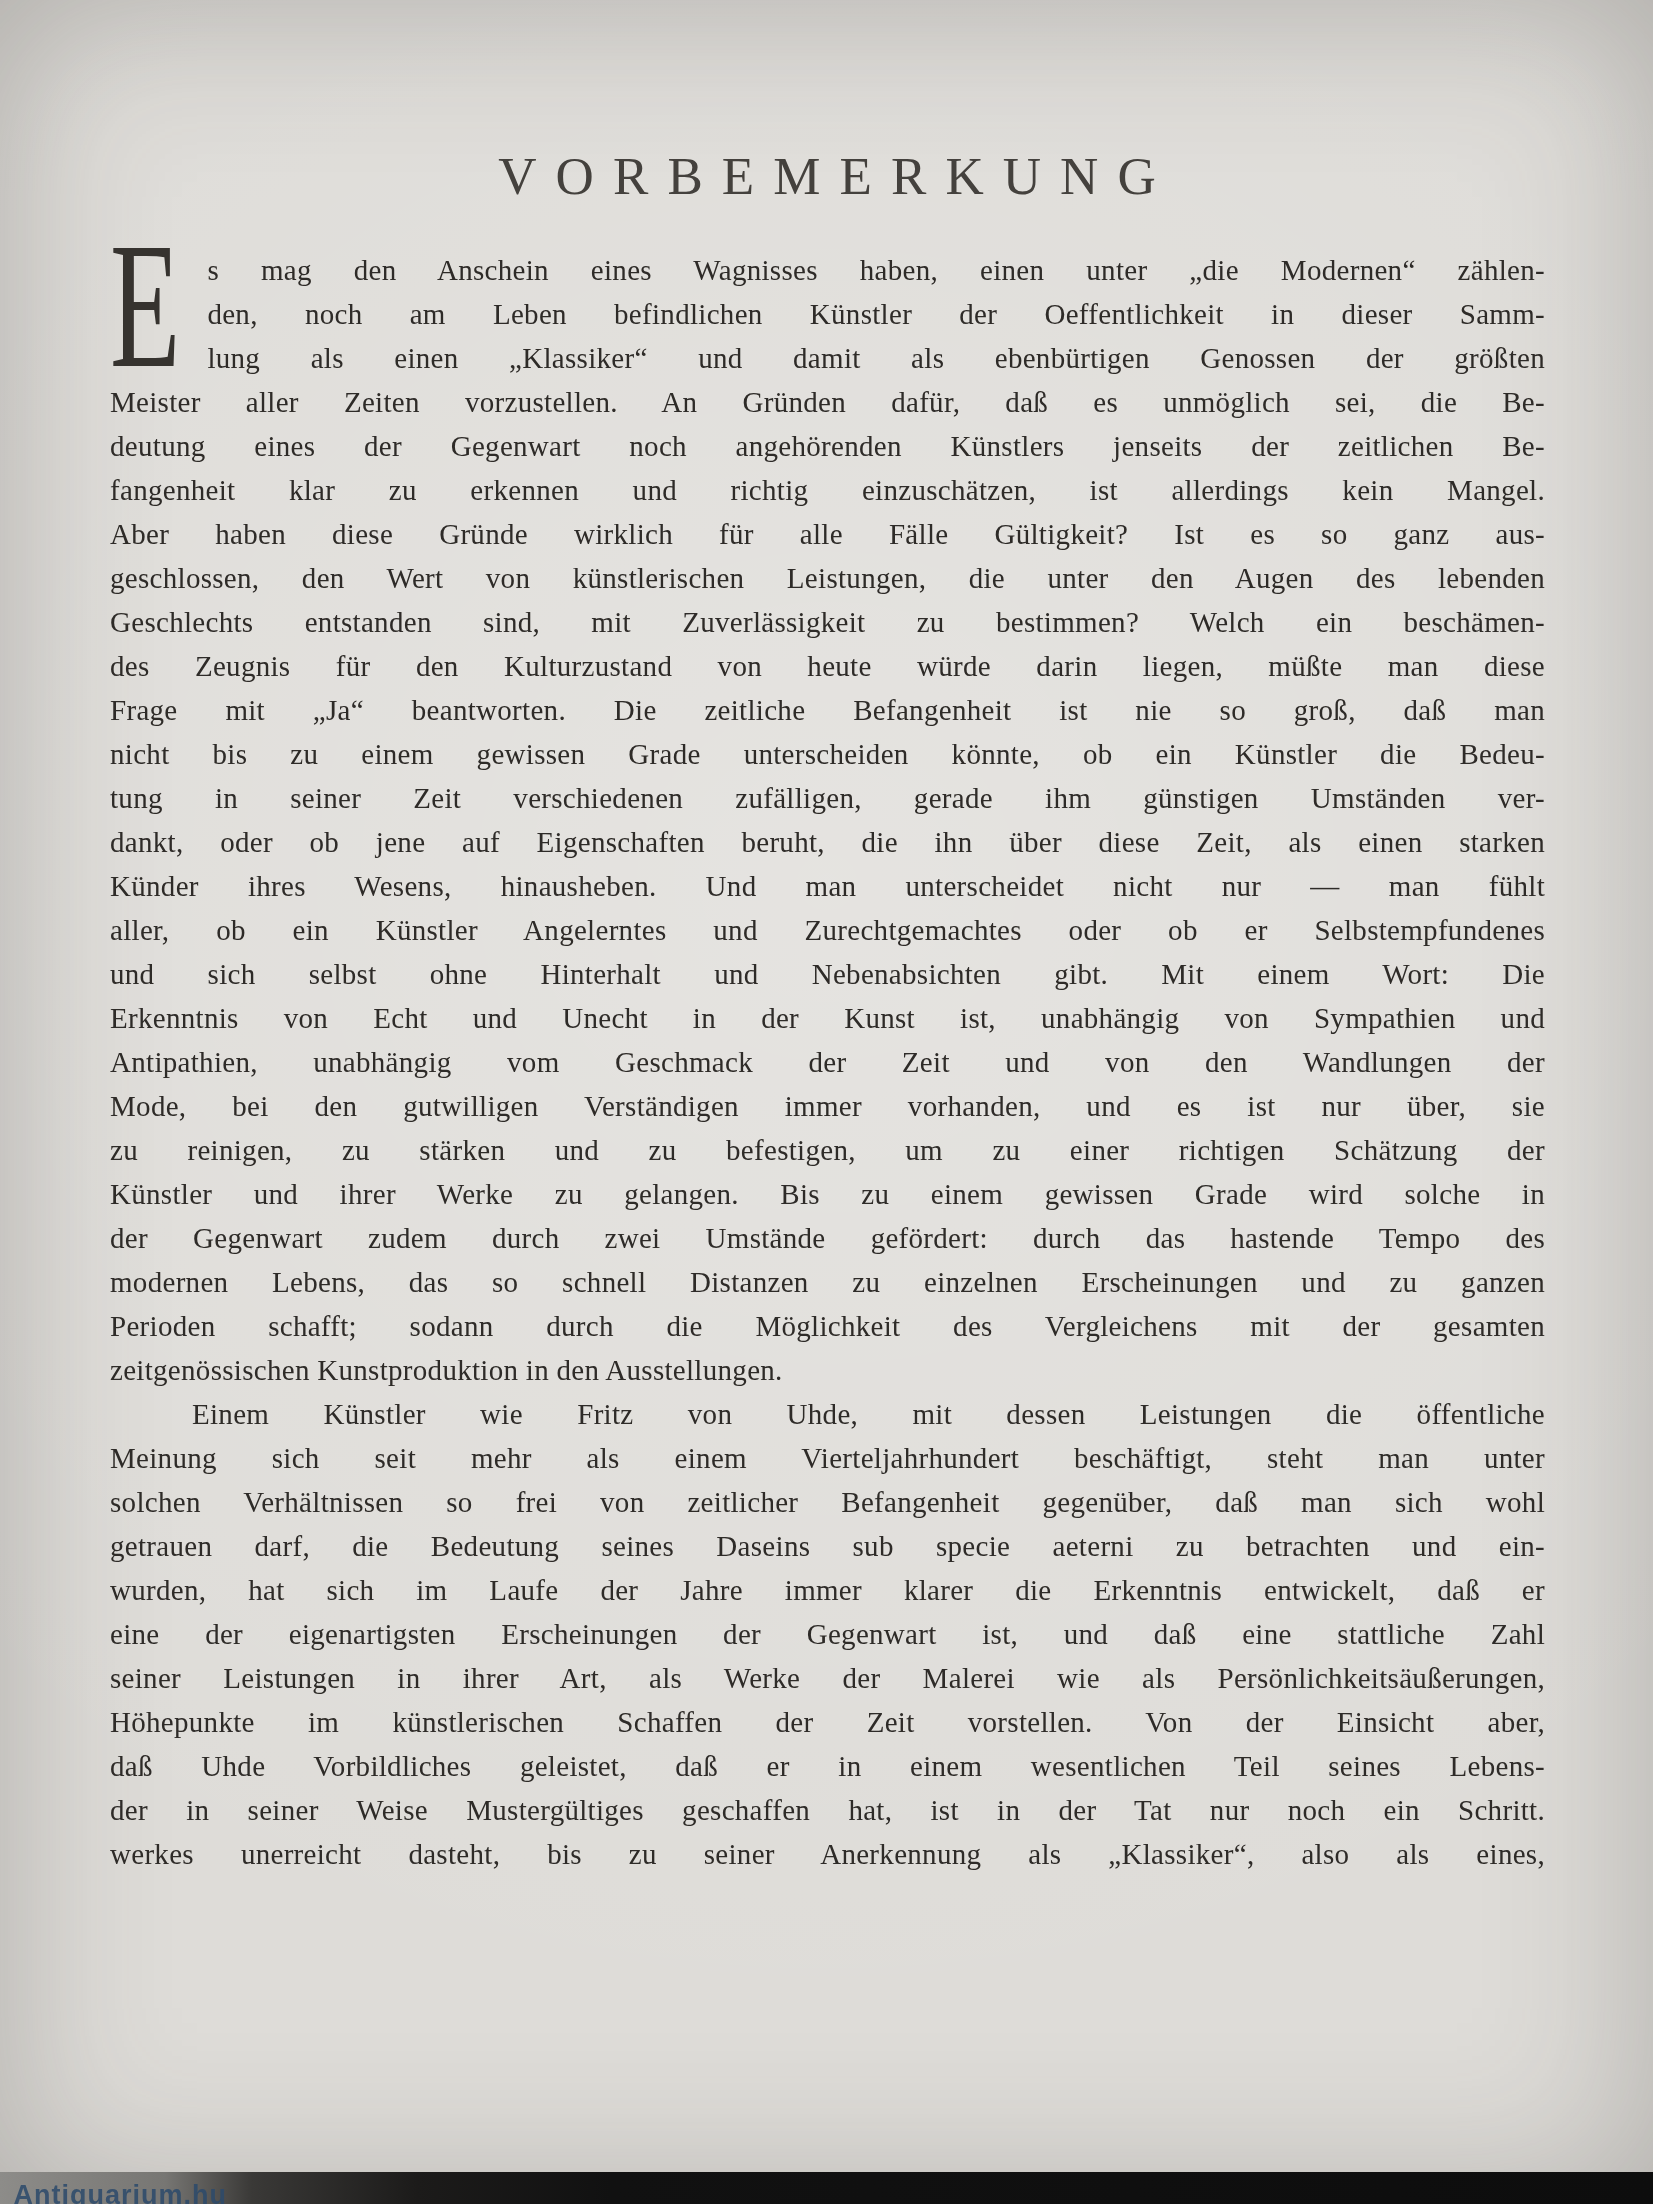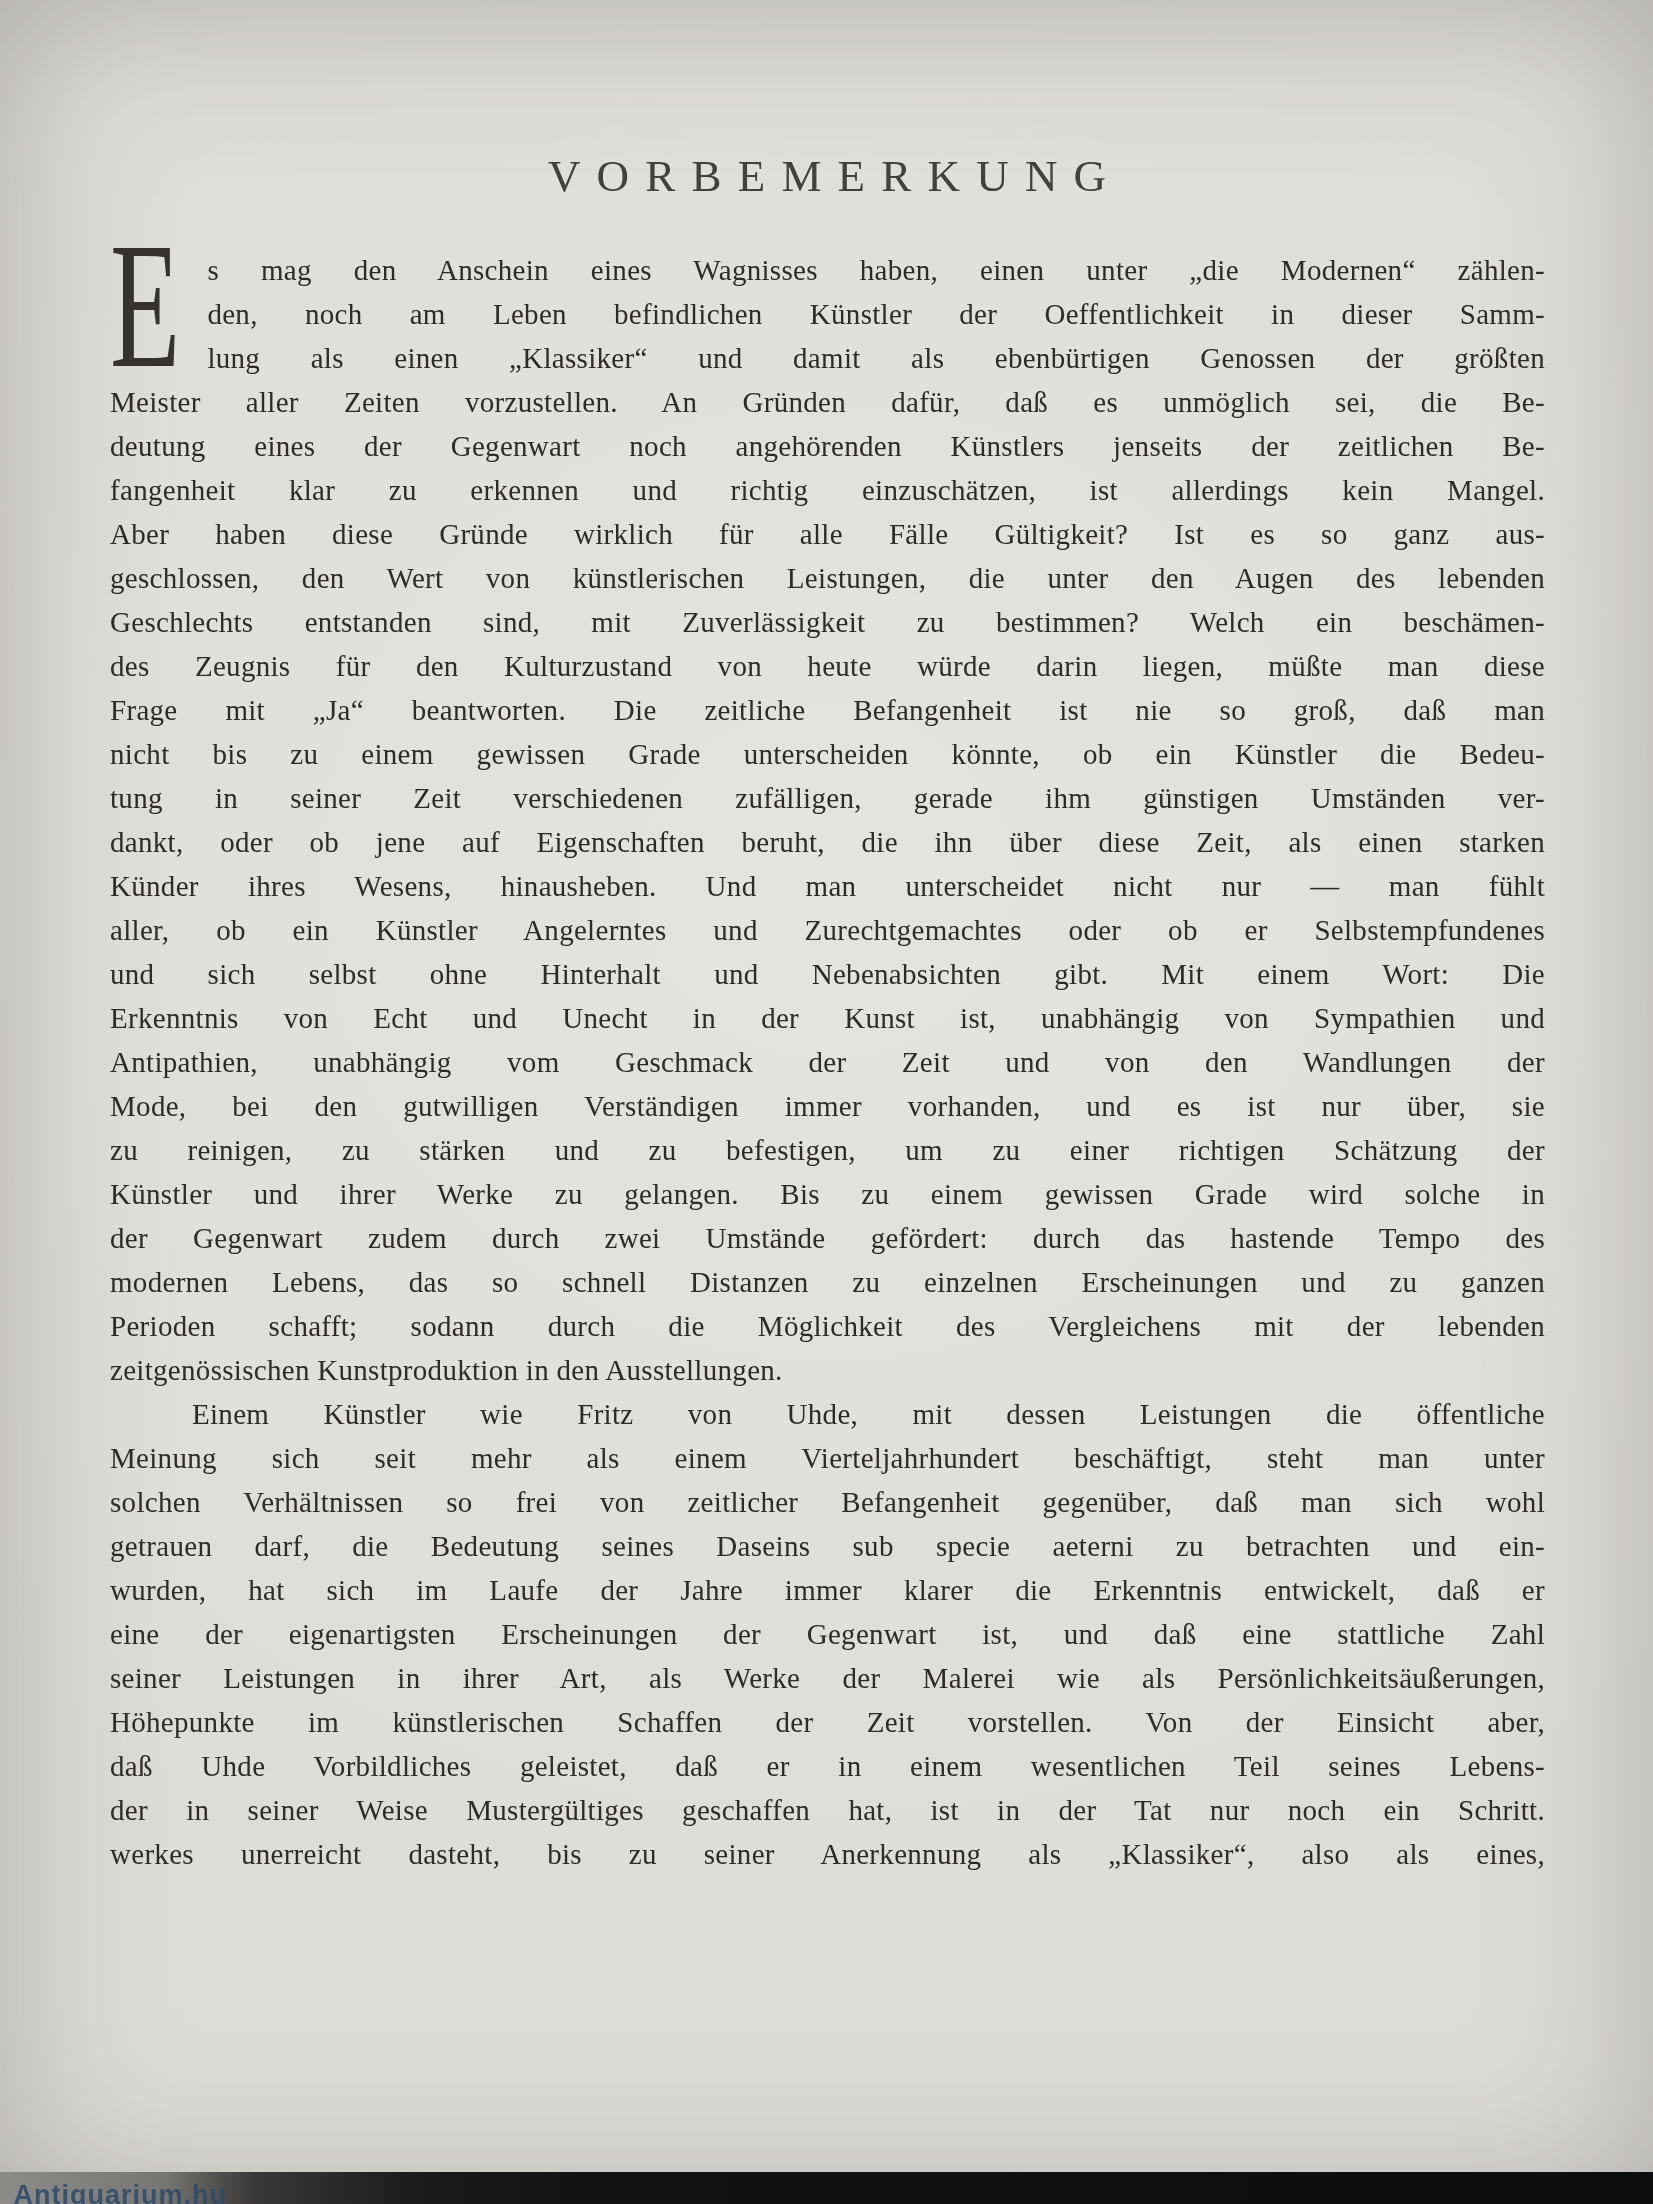--- a/index.html
+++ b/index.html
@@ -15,21 +15,21 @@
     background:
       radial-gradient(ellipse 120% 85% at 50% 40%, rgba(255,255,255,0.22) 0%, rgba(255,255,255,0) 62%),
       linear-gradient(#dedcd8, #dedcd8);
     box-shadow: inset 0 0 165px rgba(62,60,56,0.30);
   }
   .title {
     margin: 0;
     padding-top: 151px;
     line-height: 50px;
     text-align: center;
-    font-size: 45px;
+    font-size: 53px;
     font-weight: 400;
     letter-spacing: 0.36em;
     text-indent: 0.36em;
     color: #44413d;
   }
   .body-text {
     padding: 47px 109px 0 110px;
     font-size: 29px;
     line-height: 44px;
     color: #2e2b28;
@@ -101,21 +101,21 @@
           <div class="line">Künder ihres Wesens, hinausheben.  Und man unterscheidet nicht nur — man fühlt</div>
           <div class="line">aller, ob ein Künstler Angelerntes und Zurechtgemachtes oder ob er Selbstempfundenes</div>
           <div class="line">und sich selbst ohne Hinterhalt und Nebenabsichten gibt.  Mit einem Wort: Die</div>
           <div class="line">Erkenntnis von Echt und Unecht in der Kunst ist, unabhängig von Sympathien und</div>
           <div class="line">Antipathien, unabhängig vom Geschmack der Zeit und von den Wandlungen der</div>
           <div class="line">Mode, bei den gutwilligen Verständigen immer vorhanden, und es ist nur über, sie</div>
           <div class="line">zu reinigen, zu stärken und zu befestigen, um zu einer richtigen Schätzung der</div>
           <div class="line">Künstler und ihrer Werke zu gelangen.  Bis zu einem gewissen Grade wird solche in</div>
           <div class="line">der Gegenwart zudem durch zwei Umstände gefördert: durch das hastende Tempo des</div>
           <div class="line">modernen Lebens, das so schnell Distanzen zu einzelnen Erscheinungen und zu ganzen</div>
-          <div class="line">Perioden schafft; sodann durch die Möglichkeit des Vergleichens mit der lebenden</div>
+          <div class="line">Perioden schafft; sodann durch die Möglichkeit des Vergleichens mit der gesamten</div>
           <div class="line last">zeitgenössischen Kunstproduktion in den Ausstellungen.</div>
         </div>
     </div>
 
     <div class="para2">
       <div>
           <div class="line">Einem Künstler wie Fritz von Uhde, mit dessen Leistungen die öffentliche</div>
           <div class="line">Meinung sich seit mehr als einem Vierteljahrhundert beschäftigt, steht man unter</div>
           <div class="line">solchen Verhältnissen so frei von zeitlicher Befangenheit gegenüber, daß man sich wohl</div>
           <div class="line">getrauen darf, die Bedeutung seines Daseins sub specie aeterni zu betrachten und ein-</div>

